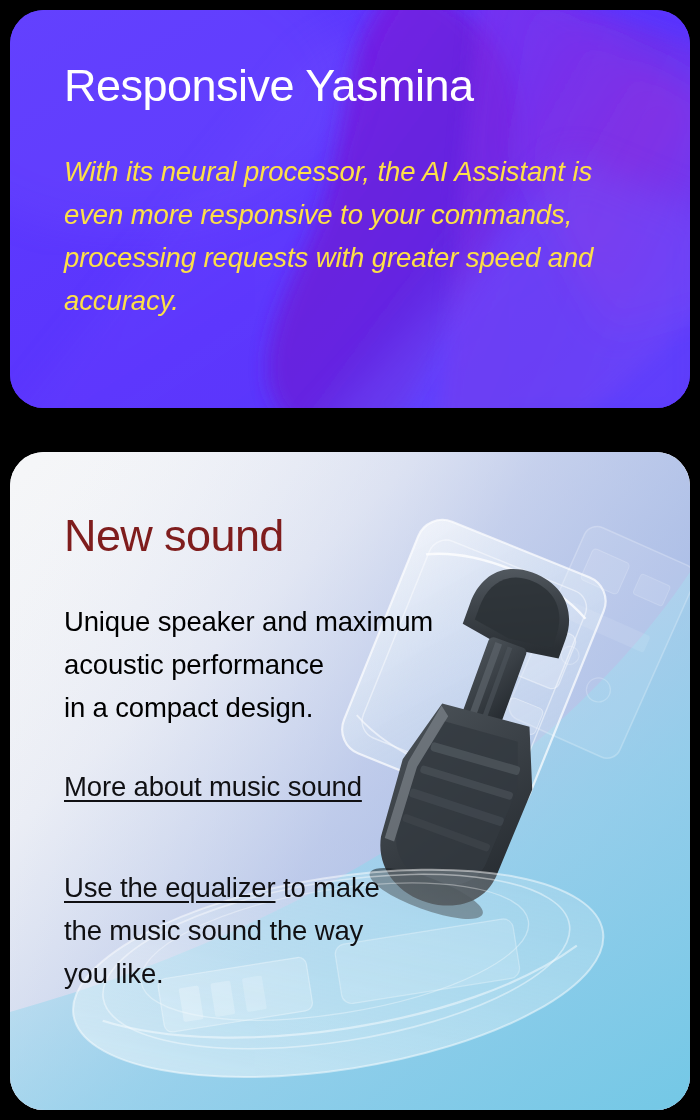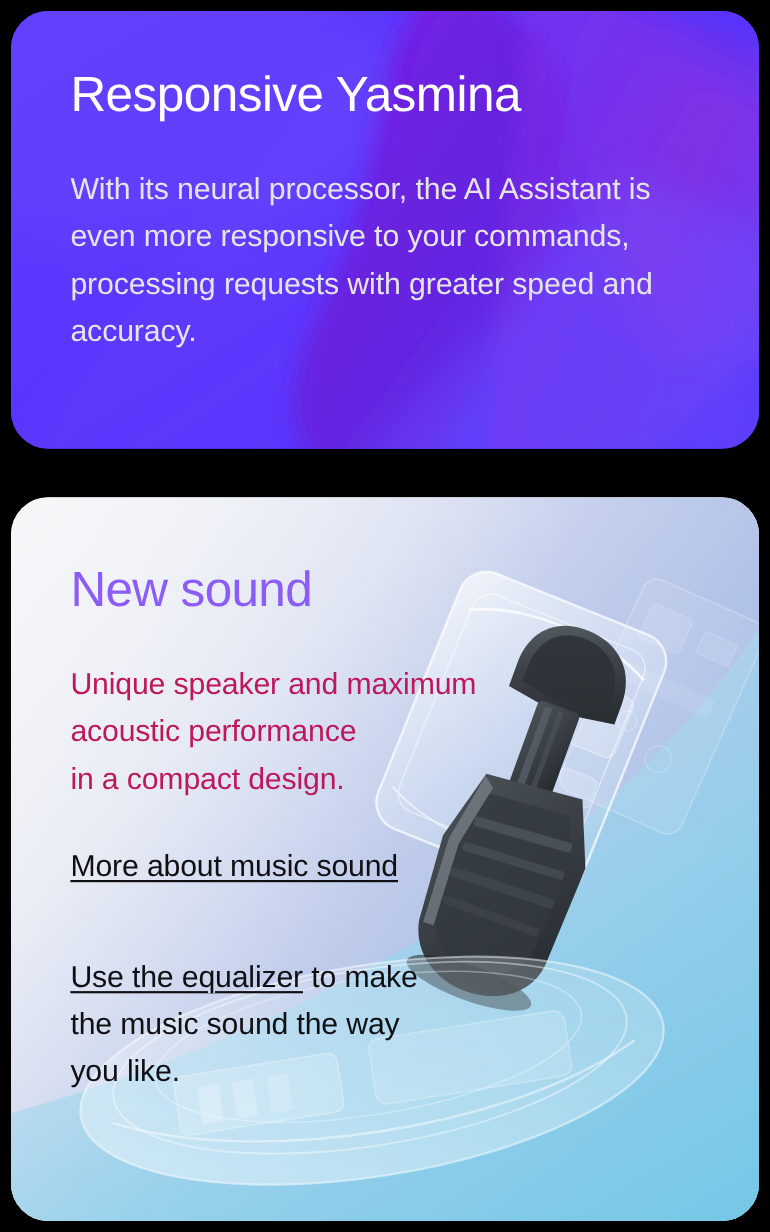--- a/index.html
+++ b/index.html
@@ -24,44 +24,45 @@
   .ai-bg svg { position:absolute; inset:0; width:100%; height:100%; display:block; }
 
   .ai-content { position:absolute; left:54px; top:52px; right:36px; }
   .ai-title {
     font-size:45px; font-weight:400; color:#ffffff;
     letter-spacing:-0.5px; line-height:1.08;
     white-space:nowrap;
   }
   .ai-body {
     margin-top:39px;
-    font-size:27.5px; font-weight:400; color:#e5e5e5;
+    font-size:27.5px; font-weight:400; color:#fde047;
     line-height:43px; letter-spacing:-0.1px;
     max-width:580px;
+    font-style:italic;
   }
 
   
   .card-sound {
     position:absolute; left:10px; top:452px;
     width:680px; height:658px;
     border-radius:34px;
     overflow:hidden;
     background:#f2f3f6;
   }
   .sound-bg { position:absolute; inset:0; overflow:hidden; }
   .sound-bg svg { position:absolute; inset:0; width:100%; height:100%; display:block; }
 
   .sound-content { position:absolute; left:54px; top:60px; width:430px; }
   .sound-title {
-    font-size:45px; font-weight:400; color:#8b5cf6;
+    font-size:45px; font-weight:400; color:#7f1d1d;
     letter-spacing:-0.6px; line-height:1.08;
   }
   .sound-body {
     margin-top:39px;
-    font-size:27.5px; font-weight:400; color:#be185d;
+    font-size:27.5px; font-weight:400; color:#000000;
     line-height:43px; letter-spacing:-0.15px;
     white-space:pre-line;
   }
   .sound-link-block { margin-top:36px; }
   .sound-link {
     font-size:27.5px; font-weight:400; color:#101013;
     line-height:43px; letter-spacing:-0.15px;
     text-decoration:underline;
     text-decoration-thickness:1.6px;
     text-underline-offset:4px;

